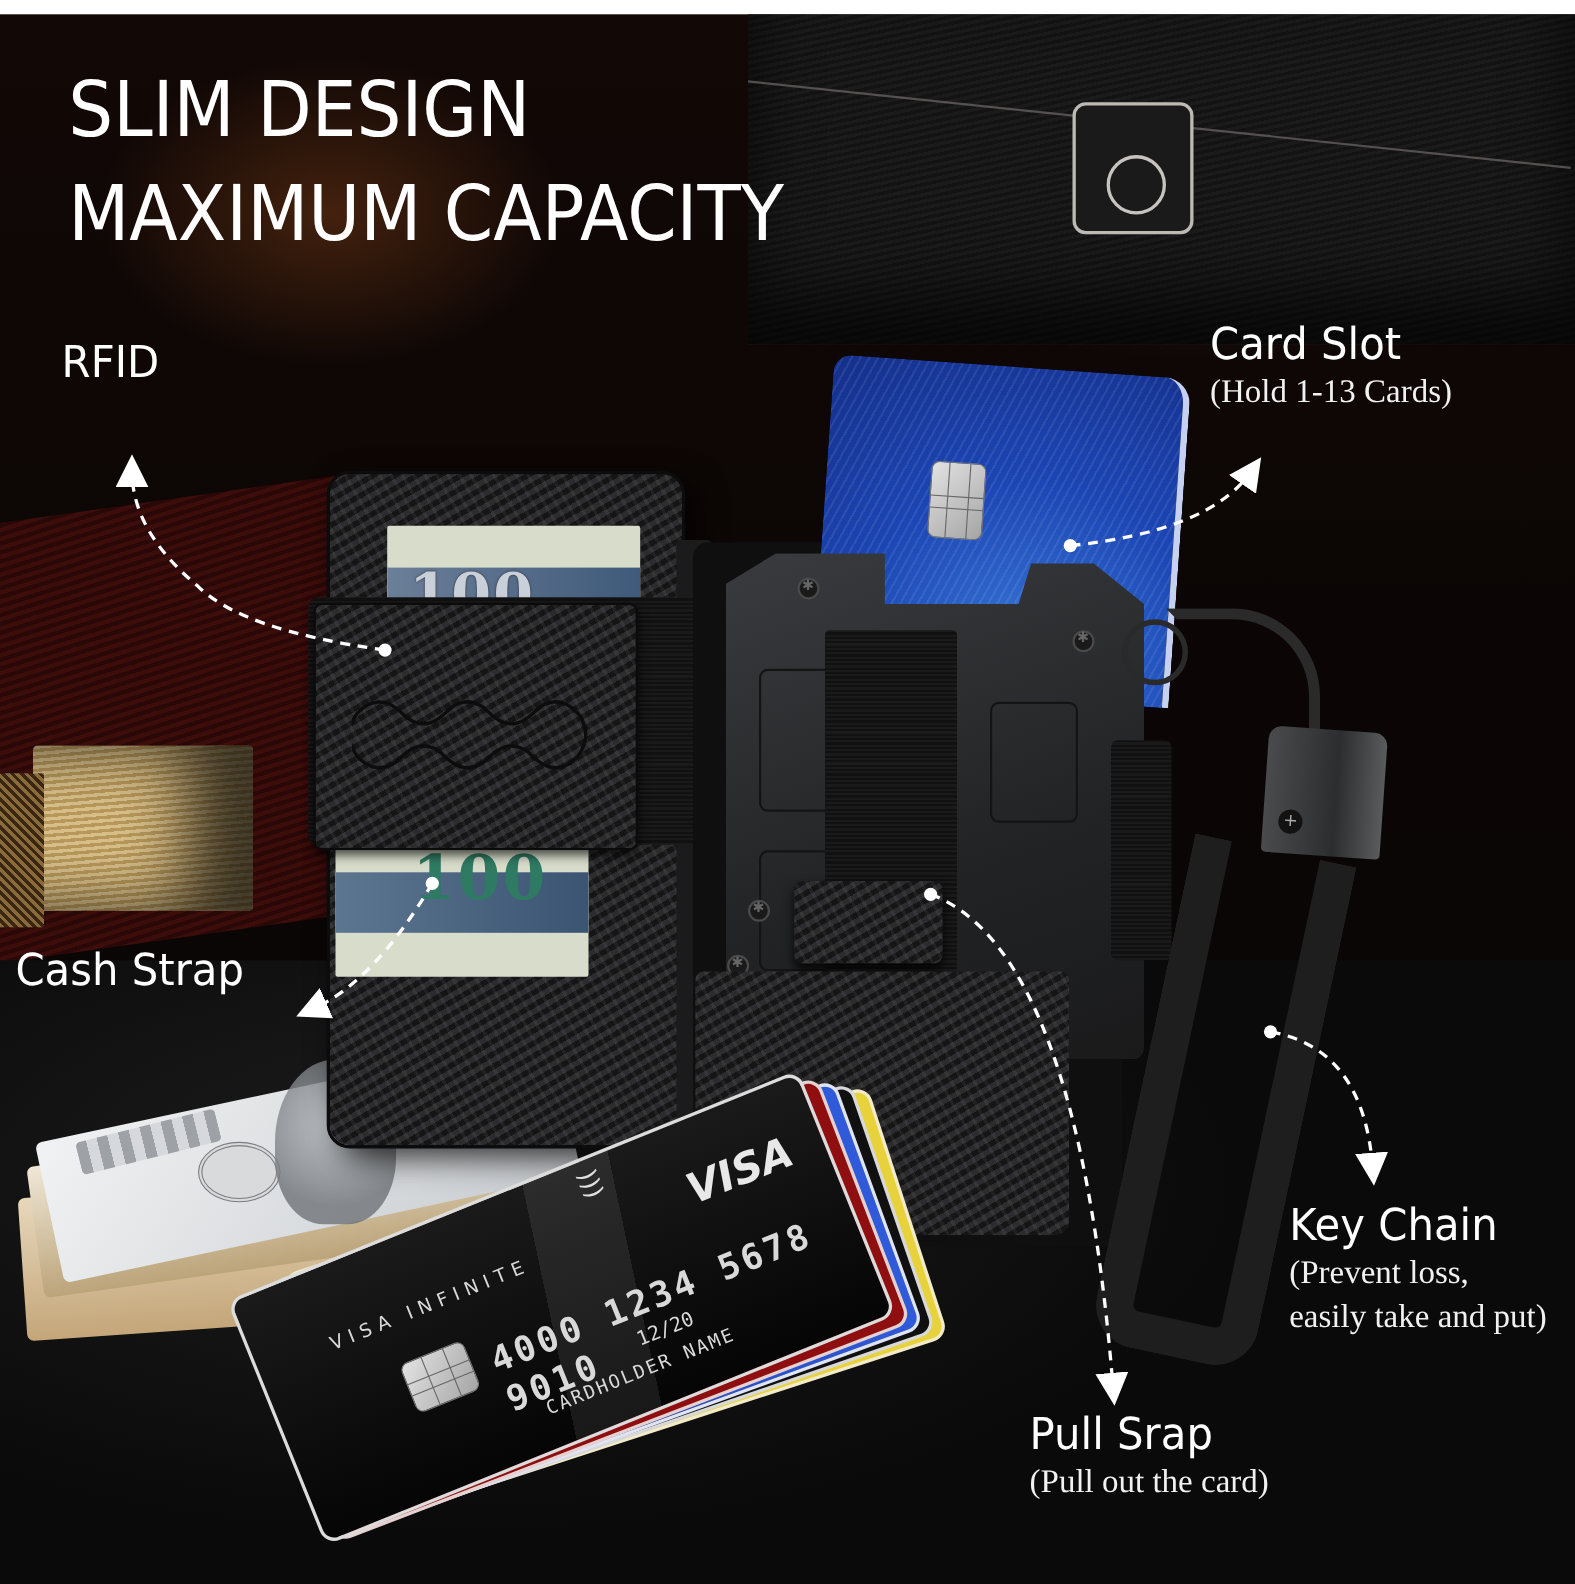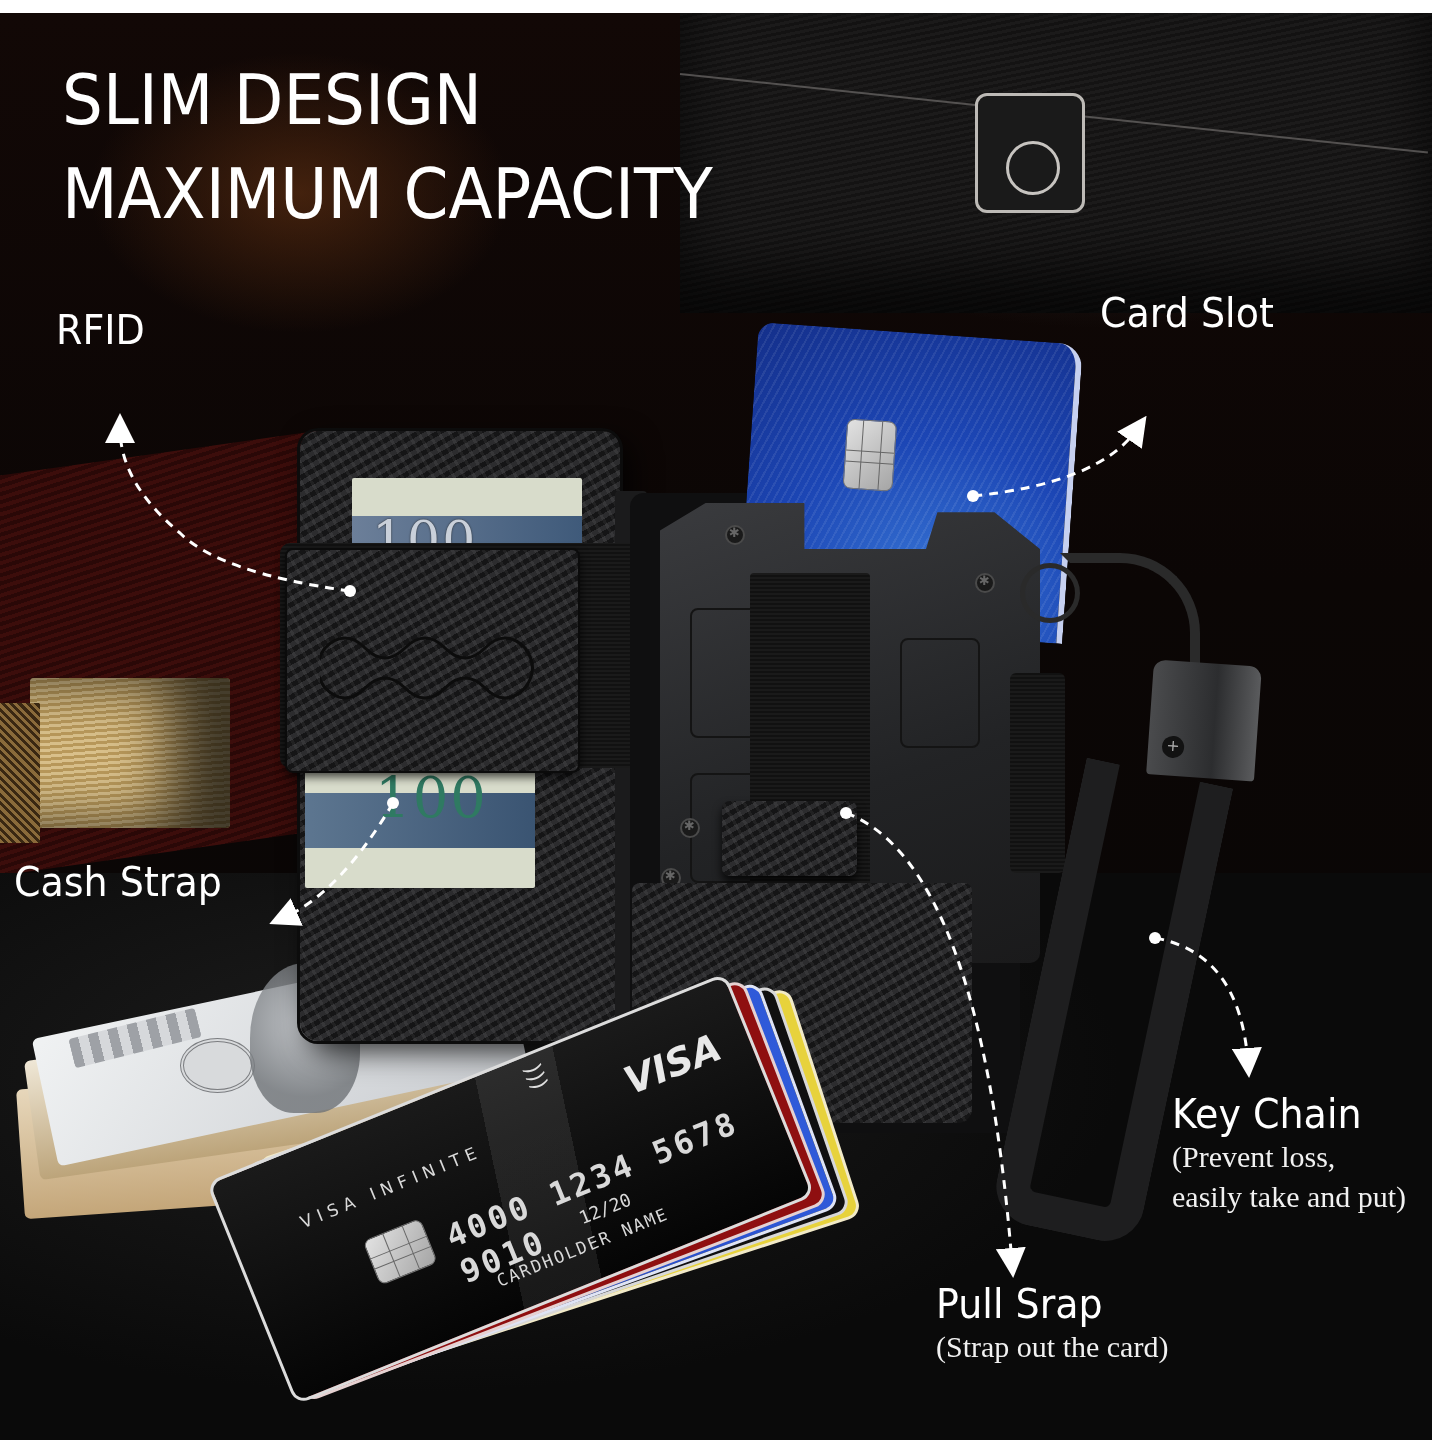--- a/index.html
+++ b/index.html
@@ -46,21 +46,21 @@
       repeating-linear-gradient(60deg, rgba(255,255,255,0.05) 0 3px, rgba(0,0,0,0) 3px 9px),
       repeating-linear-gradient(-30deg, #2c2c2e 0 5px, #151516 5px 10px);
   }
   .nylon { background: repeating-linear-gradient(0deg, #1a1a1a 0 2px, #111 2px 4px); }
 
   
   .wallet-left { position: absolute; left: 300px; top: 418px; width: 320px; height: 610px; border-radius: 18px; box-shadow: 0 0 0 3px #0c0c0c, 10px 10px 30px rgba(0,0,0,0.8); }
   .wallet-left-side { position: absolute; left: 615px; top: 478px; width: 32px; height: 540px; background: #1b1b1c; border-radius: 4px; }
   .bill { position: absolute; background: #d8dccb; border-radius: 2px; overflow: hidden; }
   .bill .band { position: absolute; left: 0; right: 0; background: linear-gradient(90deg, #6c7f99, #3f5a7a); }
-  .bill .num { position: absolute; color: #d7dbe2; font-family: "DejaVu Serif", serif; font-weight: normal; letter-spacing: 2px; }
+  .bill .num { position: absolute; color: #d7dbe2; font-family: "DejaVu Serif", serif; font-weight: bold; letter-spacing: 2px; }
   .bill-top { left: 352px; top: 465px; width: 230px; height: 140px; }
   .bill-top .band { top: 38px; height: 50px; }
   .bill-top .num { left: 20px; top: 32px; font-size: 52px; color: #c9d0da; text-shadow: 0 0 2px #222; }
   .bill-bottom { left: 305px; top: 740px; width: 230px; height: 135px; }
   .bill-bottom .band { top: 40px; height: 55px; background: linear-gradient(90deg,#5d7690,#3a5472); }
   .bill-bottom .num { left: 70px; top: 12px; font-size: 56px; color: #2f7a62; }
   .strap-band { position: absolute; left: 280px; top: 530px; width: 375px; height: 225px; border-radius: 10px; }
   .strap-patch { position: absolute; left: 285px; top: 535px; width: 295px; height: 225px; border-radius: 8px; border: 2px solid #0b0b0b; box-shadow: 0 4px 10px rgba(0,0,0,.7); }
   .wave { position: absolute; left: 320px; top: 615px; width: 230px; height: 80px; }
 
@@ -256,26 +256,27 @@
   <h1 class="headline">
     <div>SLIM DESIGN</div>
     <div>MAXIMUM CAPACITY</div>
   </h1>
 
   <div class="feature f-rfid">
     <div class="title">RFID</div>
   </div>
   <div class="feature f-card">
     <div class="title">Card Slot</div>
+    <div class="desc">(Hold 1-13 Cards)</div>
   </div>
   <div class="feature f-cash">
     <div class="title">Cash Strap</div>
   </div>
   <div class="feature f-key">
     <div class="title">Key Chain</div>
     <div class="desc">(Prevent loss,
 easily take and put)</div>
   </div>
   <div class="feature f-pull">
     <div class="title">Pull Srap</div>
-    <div class="desc">(Strap out the card)</div>
+    <div class="desc">(Pull out the card)</div>
   </div>
 </div>
 
 </body></html>

